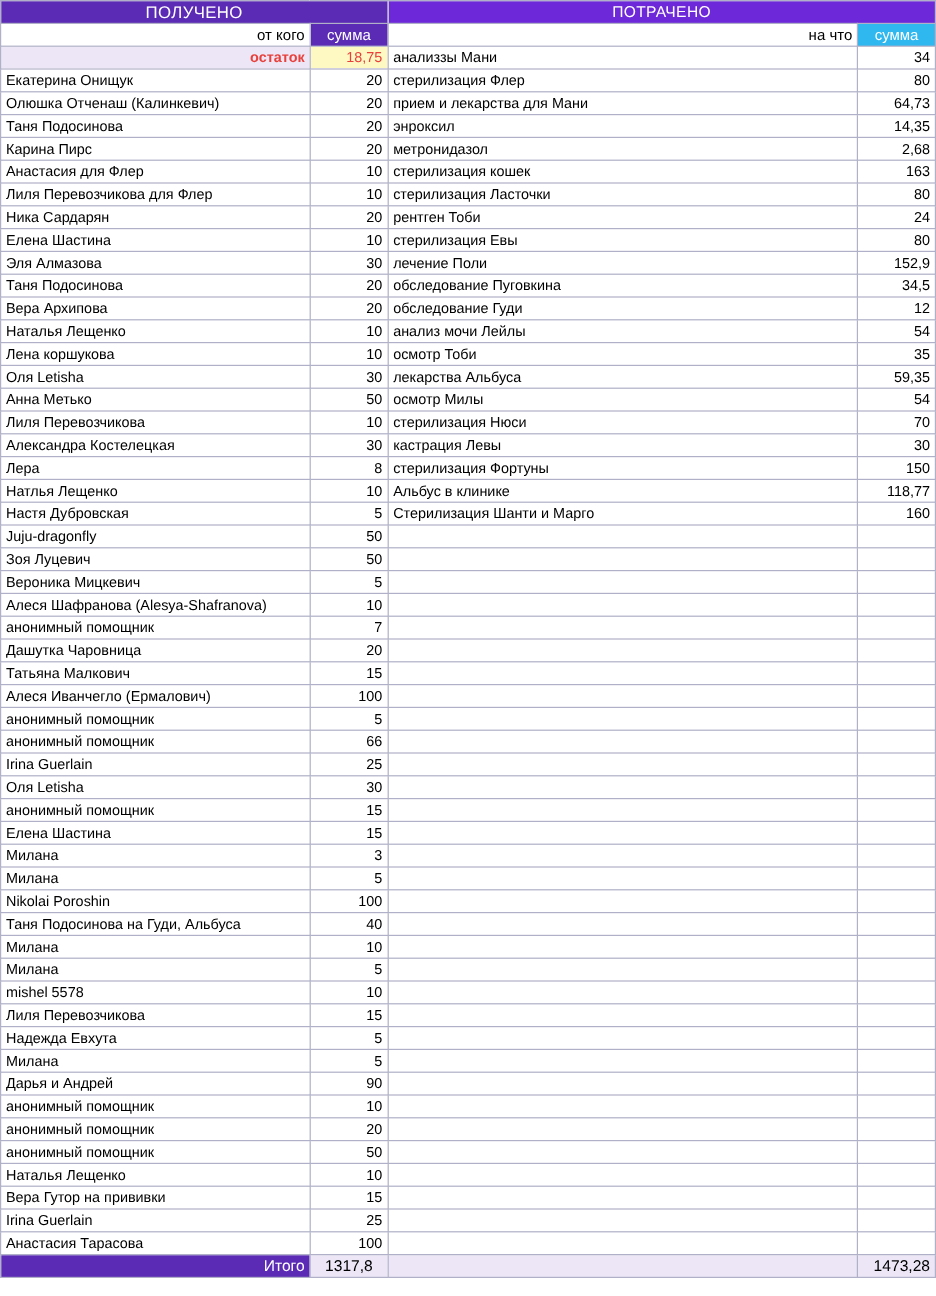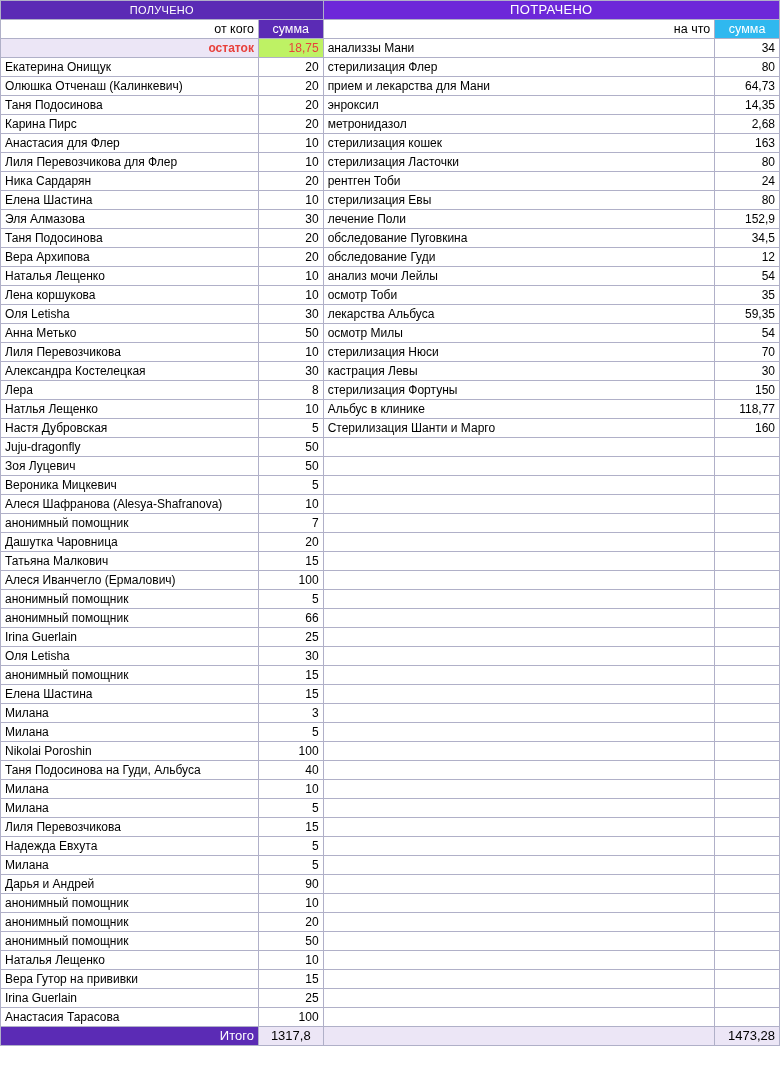--- a/index.html
+++ b/index.html
@@ -36,21 +36,21 @@
   .c-in    { width: 61px;  }
   .c-what  { width: 369px; }
   .c-out   { width: 61px;  }
 
   
   .hdr-in {
     background: #5b2bb5;
     color: #ffffff;
     font-weight: bold;
     text-align: center;
-    font-size: 11px;
+    font-size: 14px;
     height: 24px;
     line-height: 24px;
     letter-spacing: .3px;
   }
   .hdr-out {
     background: #6d28d9;
     color: #ffffff;
     font-weight: bold;
     text-align: center;
     font-size: 13px;
@@ -90,21 +90,21 @@
   .txt { text-align: left; }
 
   
   .row-ostatok .c-from {
     background: #ece6f6;
     text-align: right;
     color: #e8413c;
     font-weight: bold;
   }
   .row-ostatok .c-in {
-    background: #bef264;
+    background: #fef9c3;
     color: #e8413c;
     text-align: right;
   }
 
   
   .tot-label {
     background: #5b2bb5;
     color: #ffffff;
     font-weight: bold;
     text-align: right;
@@ -397,20 +397,26 @@
         <td class="c-what empty-cell"></td>
         <td class="c-out empty-cell"></td>
       </tr>
       <tr>
         <td class="c-from txt">Милана</td>
         <td class="c-in num">5</td>
         <td class="c-what empty-cell"></td>
         <td class="c-out empty-cell"></td>
       </tr>
       <tr>
+        <td class="c-from txt"> mishel 5578</td>
+        <td class="c-in num">10</td>
+        <td class="c-what empty-cell"></td>
+        <td class="c-out empty-cell"></td>
+      </tr>
+      <tr>
         <td class="c-from txt">Лиля Перевозчикова</td>
         <td class="c-in num">15</td>
         <td class="c-what empty-cell"></td>
         <td class="c-out empty-cell"></td>
       </tr>
       <tr>
         <td class="c-from txt">Надежда Евхута</td>
         <td class="c-in num">5</td>
         <td class="c-what empty-cell"></td>
         <td class="c-out empty-cell"></td>

